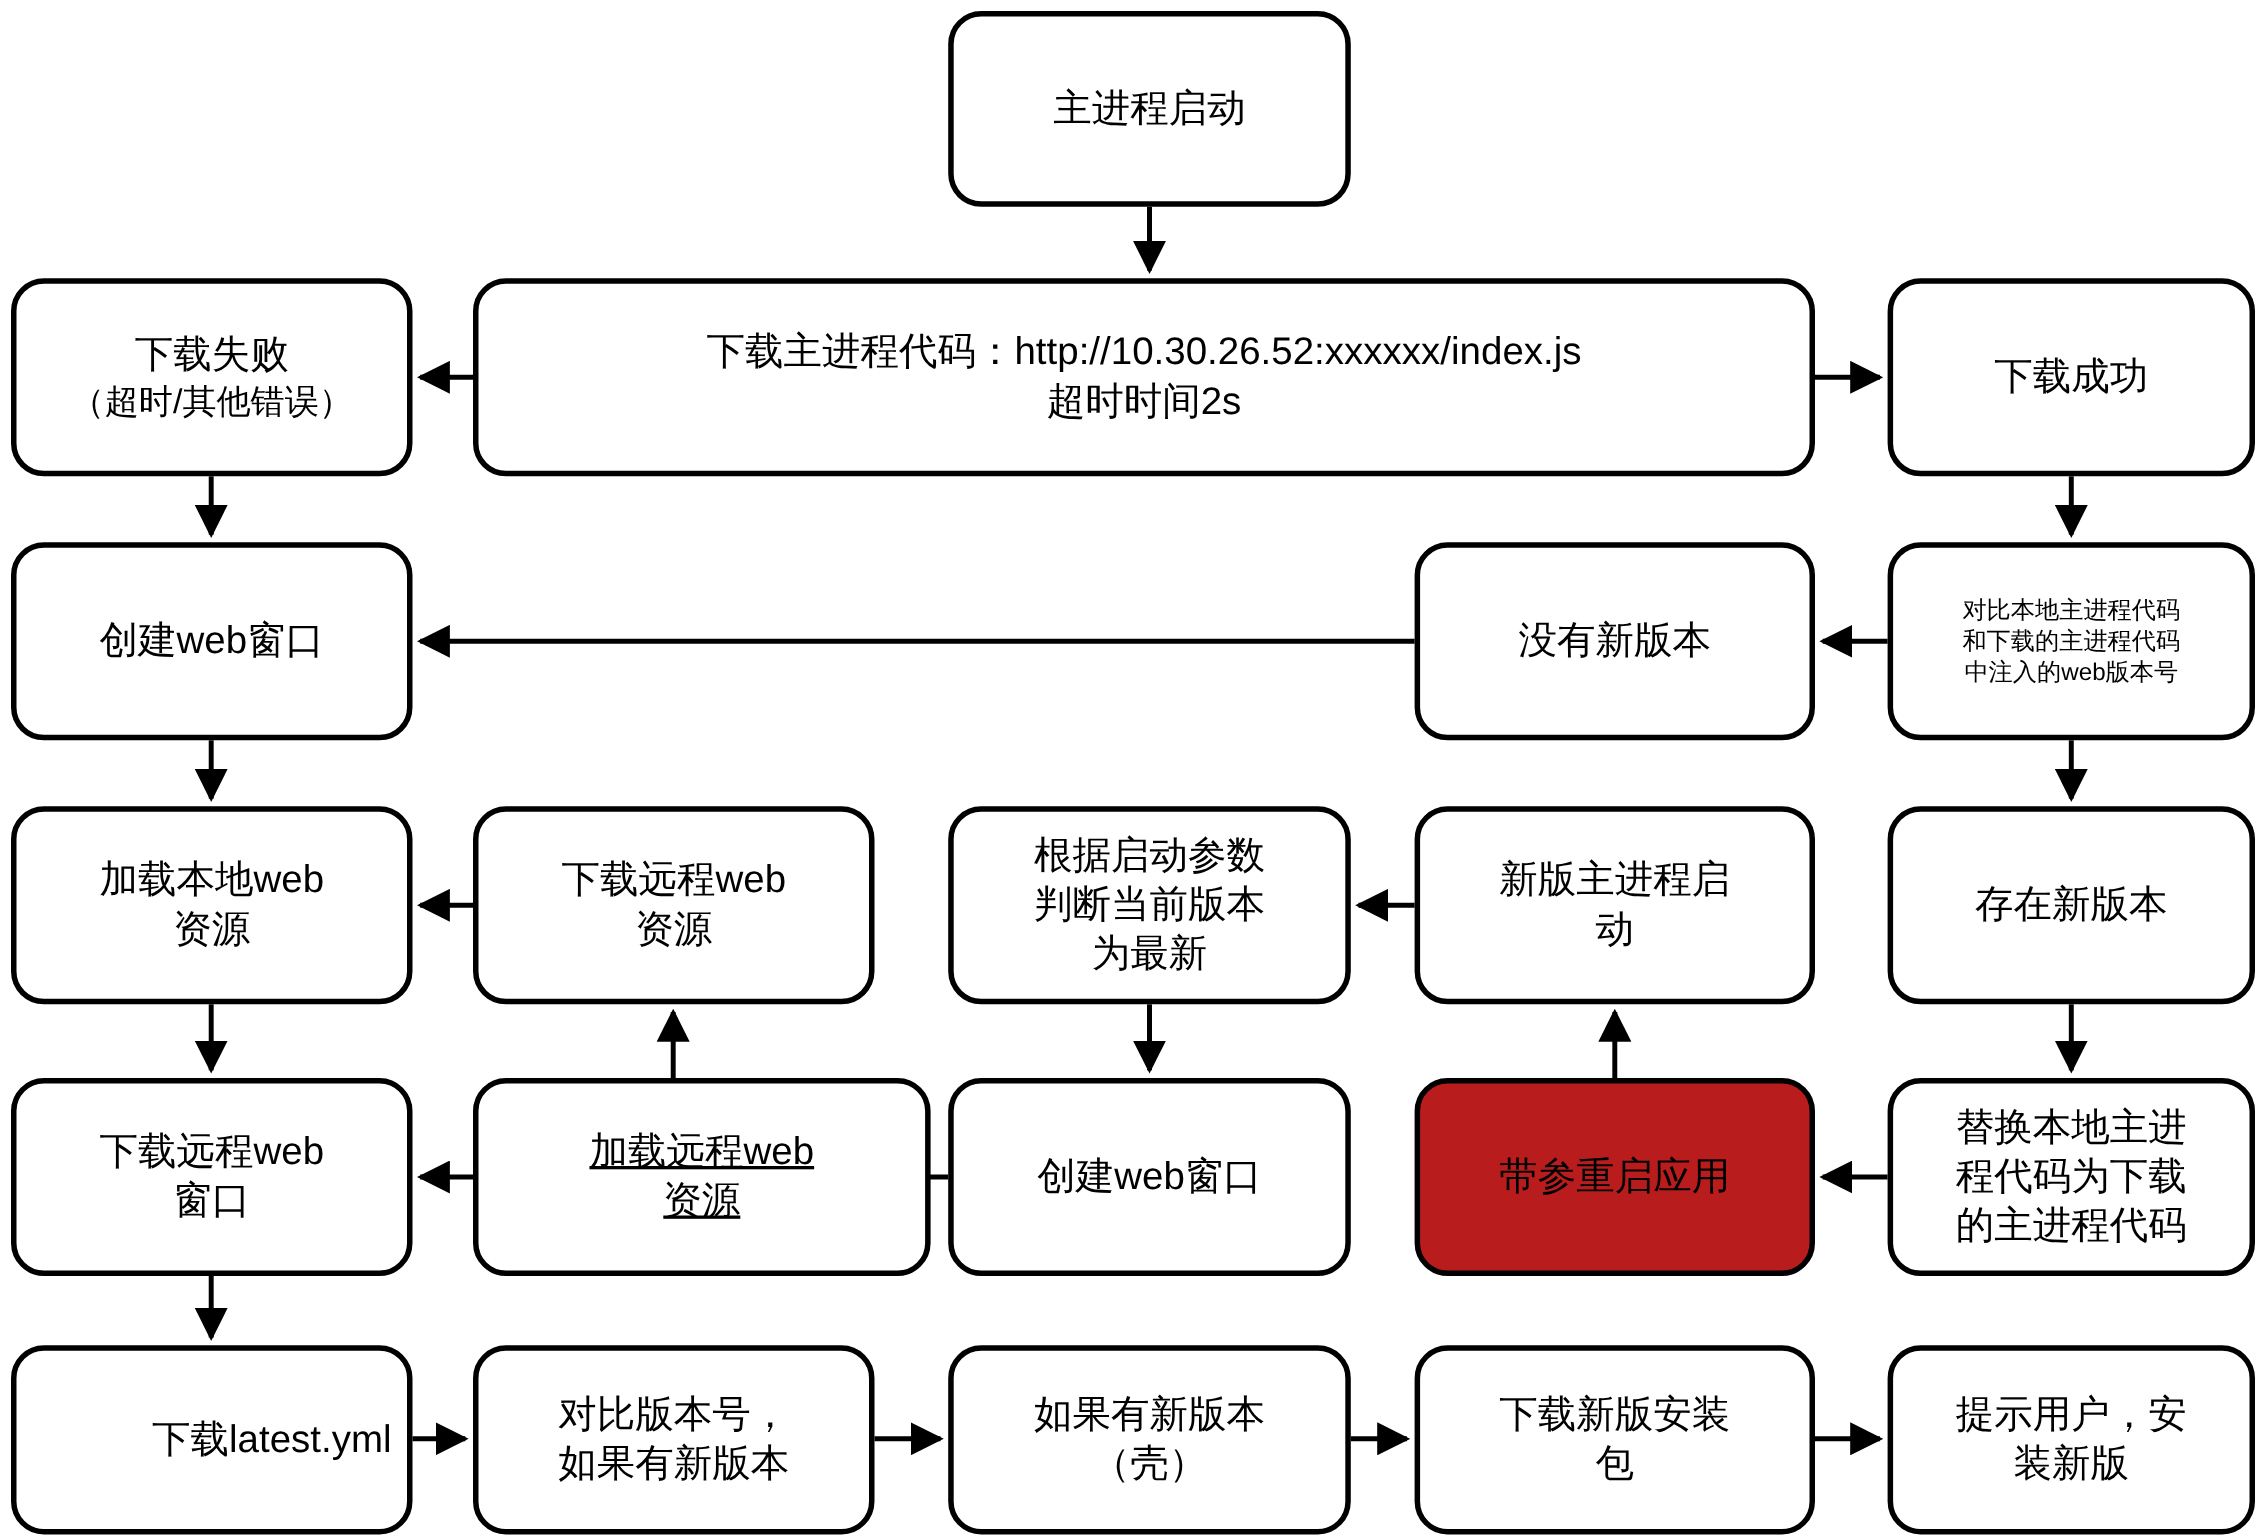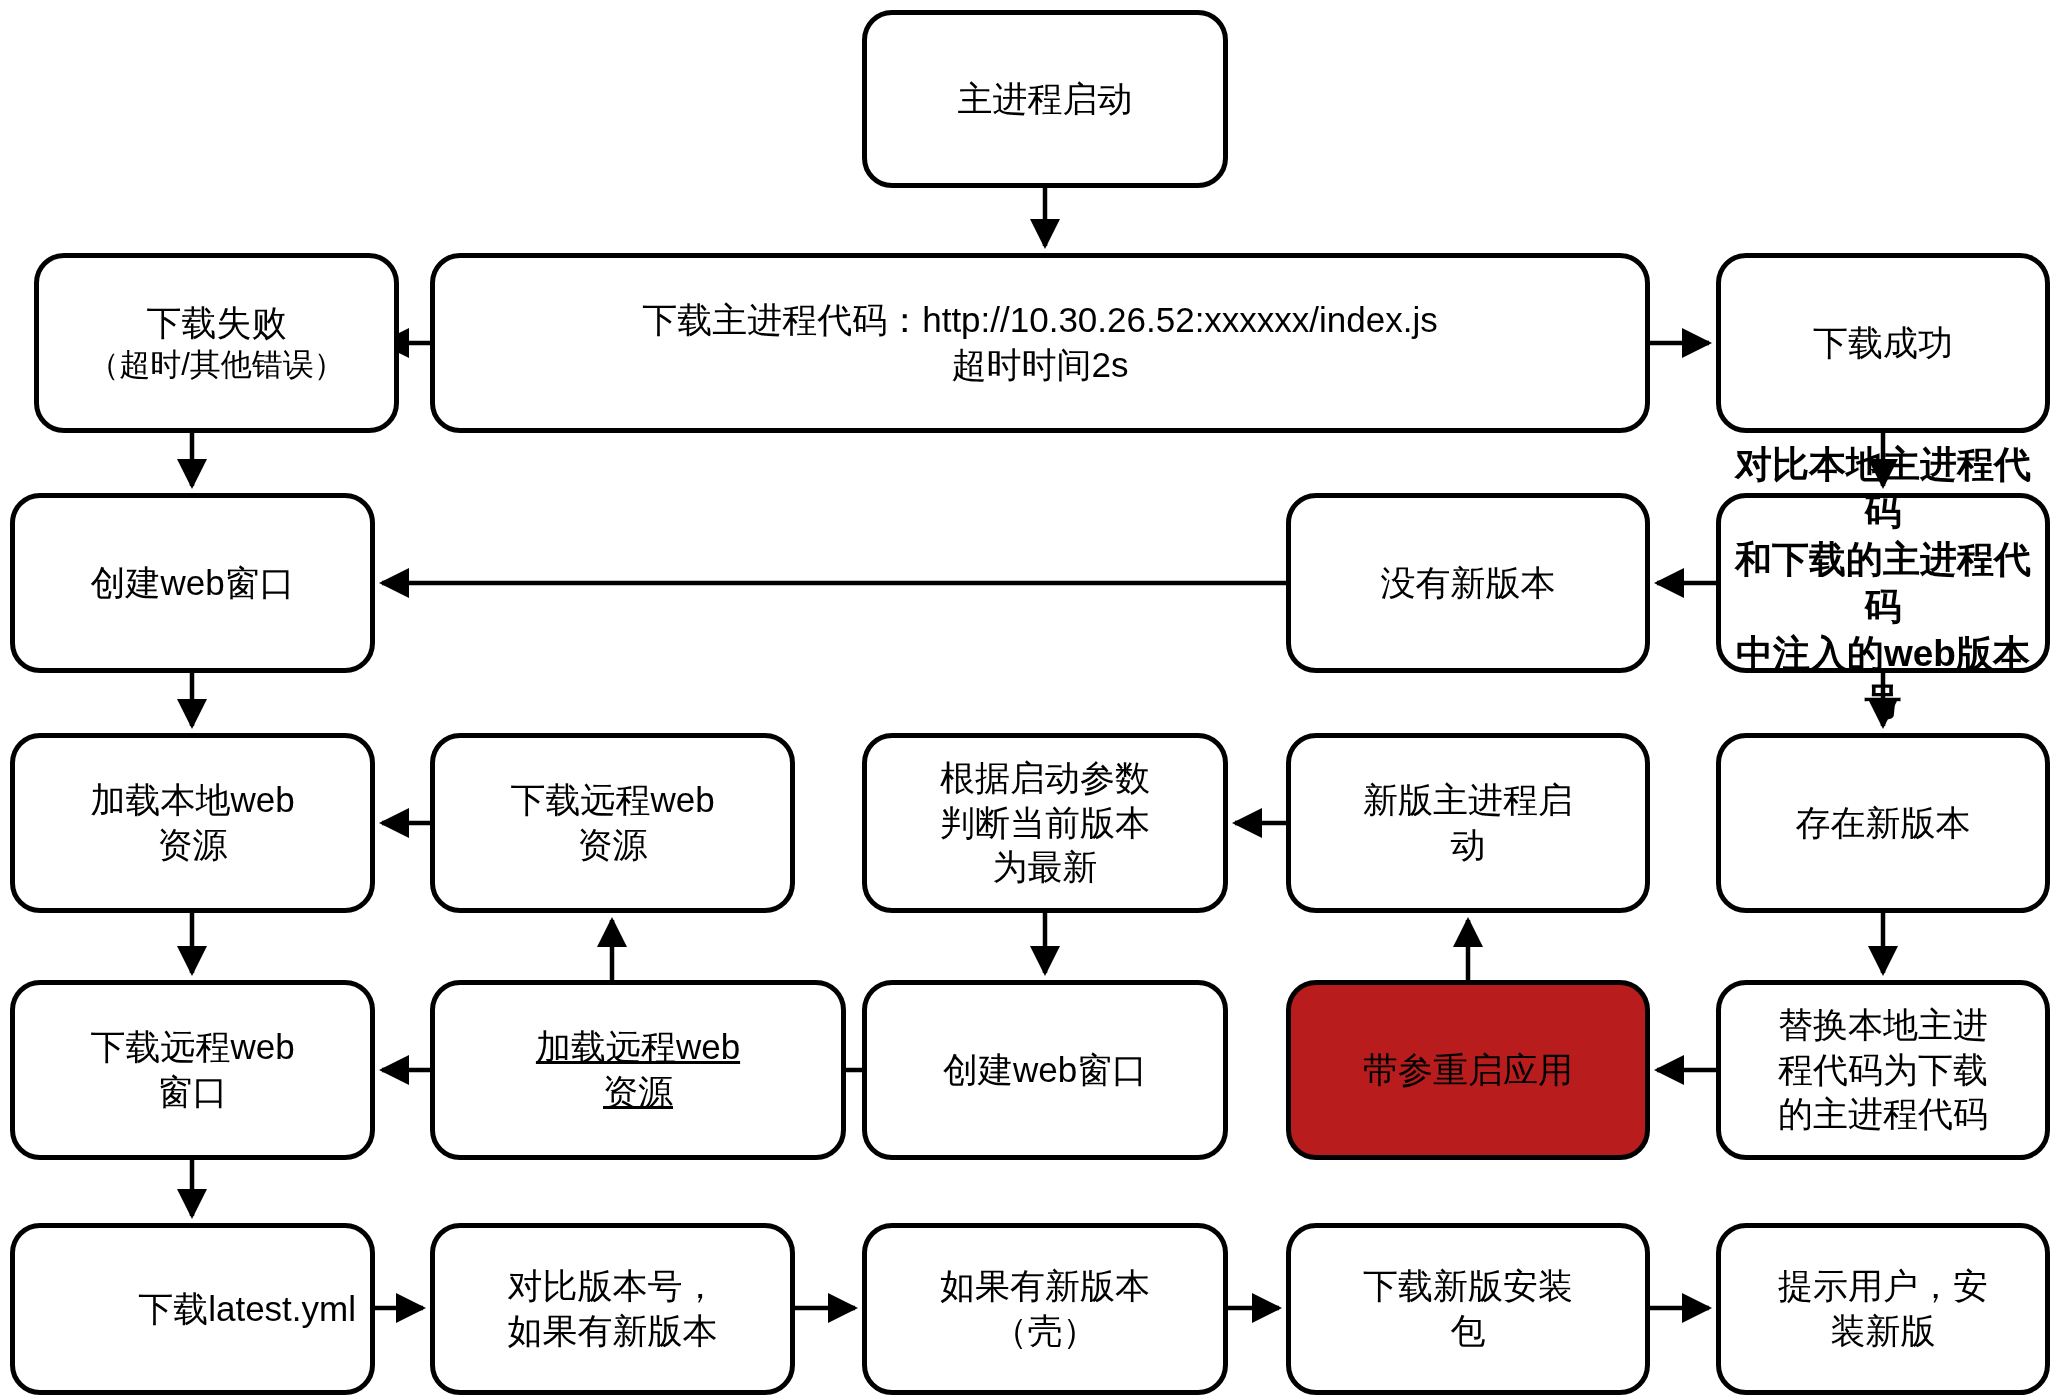--- a/index.html
+++ b/index.html
@@ -29,21 +29,21 @@
     font-weight:500;
     line-height:1.28;
     white-space:pre-line;
   }
   .node .sublabel{
     font-size:31px;
     font-weight:500;
     line-height:1.25;
     white-space:pre-line;
   }
-  .node.small-text .label{font-size:37px;font-weight:bold;}
+  .node.small-text .label{font-size:22px;}
 </style>
 </head>
 <body>
 
 <div class="canvas">
   <svg class="edges" width="2059" height="1399" viewBox="0 0 2059 1399">
     <defs>
       <marker id="arrowhead" markerUnits="userSpaceOnUse" markerWidth="30" markerHeight="30" viewBox="0 0 10 10" refX="9" refY="5" orient="auto">
         <path d="M0,0 L10,5 L0,10 z" fill="#000000"></path>
       </marker>
@@ -72,21 +72,21 @@
         <line x1="375" y1="1308" x2="423" y2="1308" stroke="#000000" stroke-width="4.5" marker-end="url(#arrowhead)"></line>
         <line x1="795" y1="1308" x2="855" y2="1308" stroke="#000000" stroke-width="4.5" marker-end="url(#arrowhead)"></line>
         <line x1="1228" y1="1308" x2="1279" y2="1308" stroke="#000000" stroke-width="4.5" marker-end="url(#arrowhead)"></line>
         <line x1="1650" y1="1308" x2="1709" y2="1308" stroke="#000000" stroke-width="4.5" marker-end="url(#arrowhead)"></line>
       </g>
   </svg>
   <div id="nodes">
       <div class="node" style="left: 862px; top: 10px; width: 366px; height: 178px; border-color: rgb(0, 0, 0); background: rgb(255, 255, 255);">
         <div class="label">主进程启动</div>
       </div>
-      <div class="node" style="left: 10px; top: 253px; width: 365px; height: 180px; border-color: rgb(0, 0, 0); background: rgb(255, 255, 255); margin-left: 24px;">
+      <div class="node" style="left: 10px; top: 253px; width: 365px; height: 180px; border-color: rgb(0, 0, 0); background: rgb(255, 255, 255);">
         <div class="label">下载失败</div>
         <div class="sublabel">（超时/其他错误）</div>
       </div>
       <div class="node" style="left: 430px; top: 253px; width: 1220px; height: 180px; border-color: rgb(0, 0, 0); background: rgb(255, 255, 255);">
         <div class="label">下载主进程代码：http://10.30.26.52:xxxxxx/index.js
 超时时间2s</div>
       </div>
       <div class="node" style="left: 1716px; top: 253px; width: 334px; height: 180px; border-color: rgb(0, 0, 0); background: rgb(255, 255, 255);">
         <div class="label">下载成功</div>
       </div>

